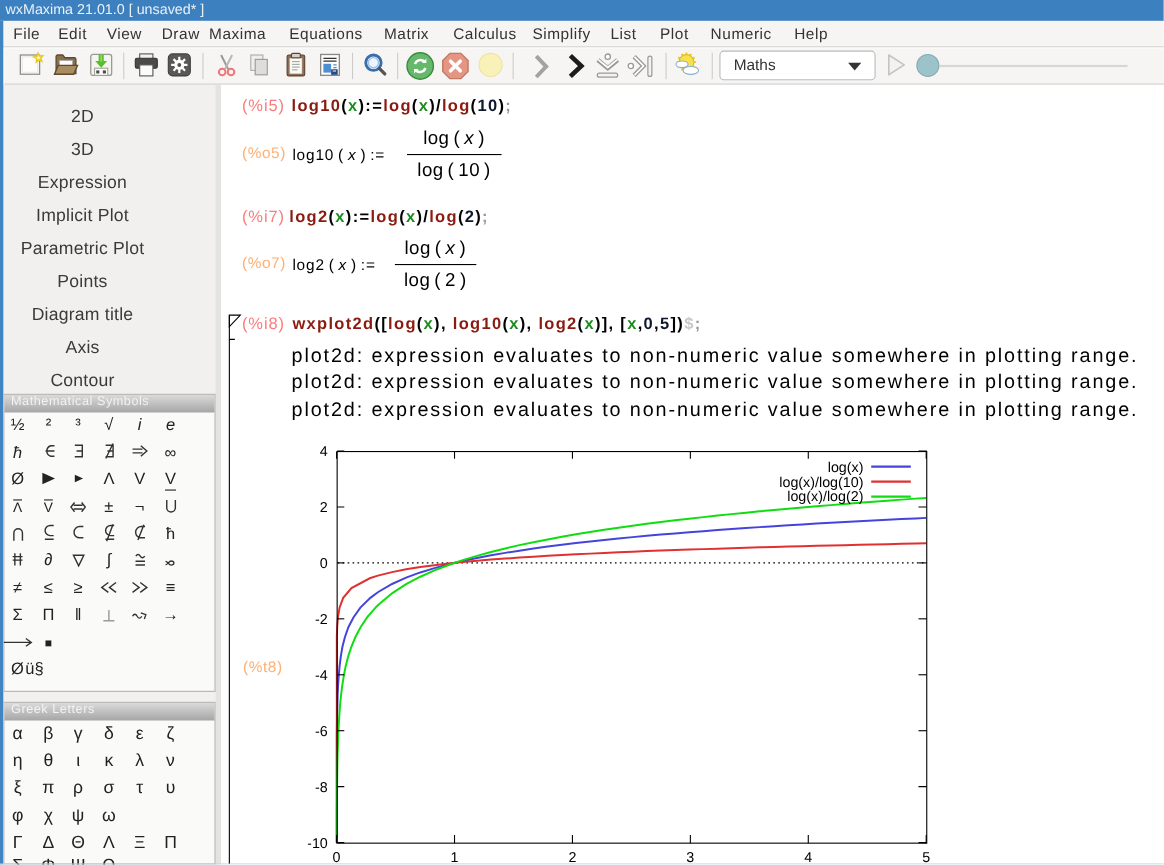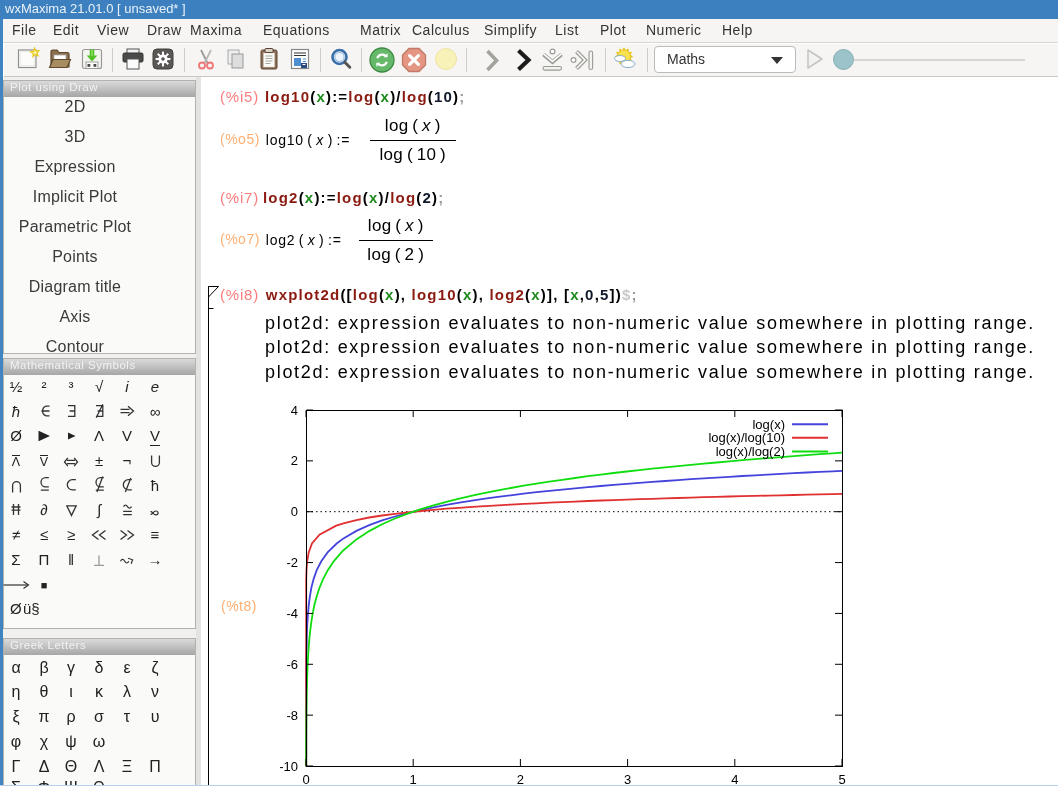--- a/index.html
+++ b/index.html
@@ -40,21 +40,21 @@
 <body>
 <div id="win">
 <div id="titlebar" class="abs">wxMaxima 21.01.0 [ unsaved* ]</div>
 <div id="menubar" class="abs">
 <span class="mi" style="left:12px">File</span>
 <span class="mi" style="left:53px">Edit</span>
 <span class="mi" style="left:97px">View</span>
 <span class="mi" style="left:147px">Draw</span>
 <span class="mi" style="left:190px">Maxima</span>
 <span class="mi" style="left:263px">Equations</span>
-<span class="mi" style="left:360px">Matrix</span>
+<span class="mi" style="left:349px">Matrix</span>
 <span class="mi" style="left:412px">Calculus</span>
 <span class="mi" style="left:484px">Simplify</span>
 <span class="mi" style="left:555px">List</span>
 <span class="mi" style="left:600px">Plot</span>
 <span class="mi" style="left:646px">Numeric</span>
 <span class="mi" style="left:722px">Help</span>
 </div>
 <div id="toolbar" class="abs">
 <svg class="abs" style="left:13px;top:3px" width="24" height="24" viewBox="0 0 24 24">
         <rect x="1.5" y="3" width="17.5" height="17.5" fill="#fcfcfa" stroke="#8f8f8b" stroke-width="1.2"></rect>
@@ -181,23 +181,20 @@
 <div id="dropdown">Maths<div id="ddarrow"></div></div>
 <svg class="abs" style="left:800px;top:3px" width="22" height="24" viewBox="0 0 22 24">
         <path d="M4 3l14 9-14 9z" fill="#f2f2f0" stroke="#c4c4c2" stroke-width="1.5" stroke-linejoin="round"></path>
       </svg>
 <div class="abs" style="left:850px;top:15px;width:171px;height:1.5px;background:#d8d6d4"></div>
 <div class="abs" style="left:829px;top:5px;width:21px;height:21px;border-radius:50%;background:#9cc3c9;border:1px solid #86aeb4"></div>
 </div>
 <div id="sidebar" class="abs"></div>
 <div id="sash" class="abs"></div>
 <div id="bluestrip" class="abs"></div>
-<div class="panel" style="top:80px;height:274px">
-      <div class="caption">Plot using Draw</div>
-    </div>
 <div class="panel" style="top:358px;height:271px">
       <div class="caption">Mathematical Symbols</div>
     </div>
 <div class="panel" style="top:638px;height:148px">
       <div class="caption">Greek Letters</div>
     </div>
 <div class="sbtn" style="left:0px;top:98px">2D</div>
 <div class="sbtn" style="left:0px;top:128px">3D</div>
 <div class="sbtn" style="left:0px;top:158px">Expression</div>
 <div class="sbtn" style="left:0px;top:188px">Implicit Plot</div>

